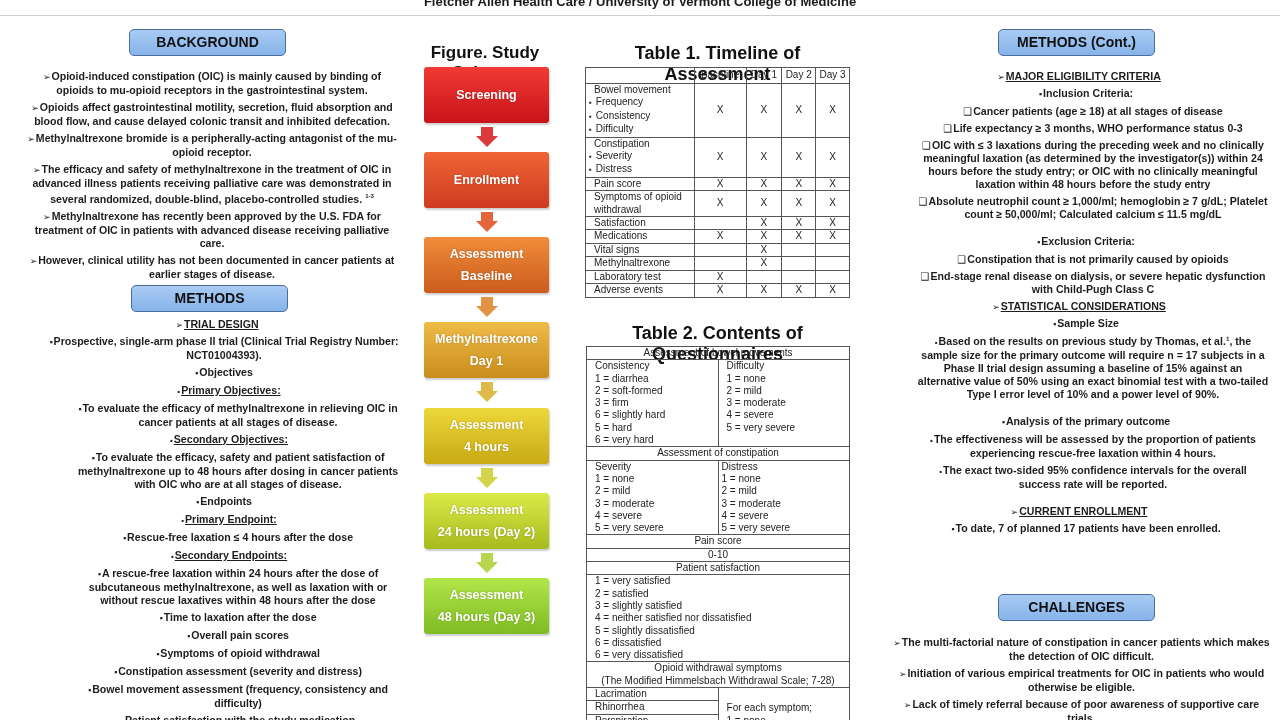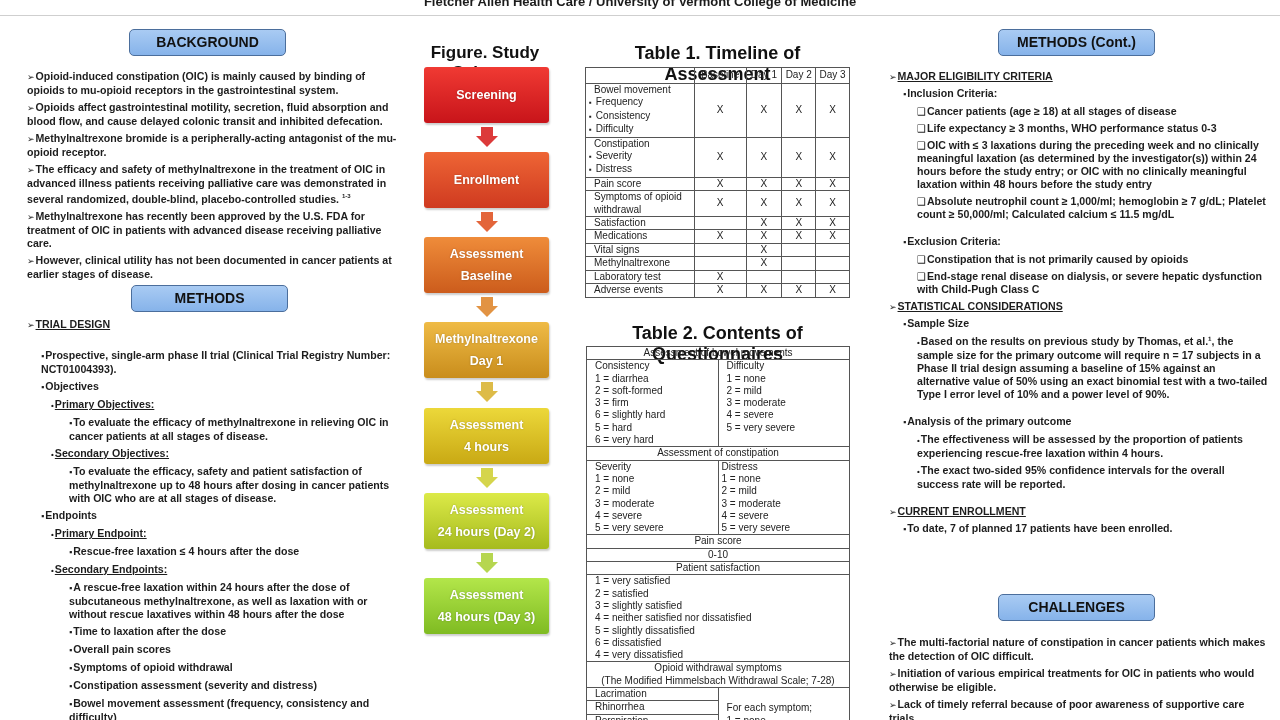--- a/index.html
+++ b/index.html
@@ -6,21 +6,21 @@
   html, body { width: 1280px; height: 720px; overflow: hidden; background: #ffffff; }
   body { position: relative; font-family: "Liberation Sans", "DejaVu Sans", sans-serif; color: #111; }
 
   .topbar { position: absolute; left: 0; top: 0; width: 1280px; height: 16px; border-bottom: 1px solid #cfcfcf; }
   .topbar .inst { position: absolute; left: 0; width: 1280px; top: -6px; text-align: center; font-weight: bold; font-size: 13px; color: #1b1b1b; }
 
   .hbox { position: absolute; height: 27px; border: 1px solid #4b6e9c; border-radius: 5px;
           background: linear-gradient(#a9cbf3, #86b3ea); text-align: center; font-weight: bold; font-size: 14px; line-height: 25px; color: #111; }
 
   .col { position: absolute; font-size: 10.6px; line-height: 13px; font-weight: bold; color: #1d1d1d; }
-  .col p { margin-bottom: 4px; }
+  .col p { margin-bottom: 4px; text-align: center; }
   .arrow-b::before { content: "\27A2"; font-size: 9px; margin-right: 1px; }
   .u { text-decoration: underline; }
   .sq::before { content: "\25AA"; font-size: 9px; margin-right: 1px; }
   .dot::before { content: "\2022"; font-size: 8px; margin-right: 1px; }
   .box::before { content: "\2751"; font-size: 10px; margin-right: 1px; font-weight: normal; }
   .i1 { padding-left: 14px; }
   .i2 { padding-left: 24px; }
   .i3 { padding-left: 42px; }
 
   .fig-title { position: absolute; left: 410px; top: 43px; width: 150px; text-align: center; font-weight: bold; font-size: 17px; }
@@ -54,21 +54,21 @@
   <p class="arrow-b">Opioid-induced constipation (OIC) is mainly caused by binding of opioids to mu-opioid receptors in the gastrointestinal system.</p>
   <p class="arrow-b">Opioids affect gastrointestinal motility, secretion, fluid absorption and blood flow, and cause delayed colonic transit and inhibited defecation.</p>
   <p class="arrow-b">Methylnaltrexone bromide is a peripherally-acting antagonist of the mu-opioid receptor.</p>
   <p class="arrow-b"><span>The efficacy and safety of methylnaltrexone in the treatment of OIC in advanced illness patients receiving palliative care was demonstrated in several randomized, double-blind, placebo-controlled studies.</span> <sup style="font-size:6px;">1-3</sup></p>
   <p class="arrow-b">Methylnaltrexone has recently been approved by the U.S. FDA for treatment of OIC in patients with advanced disease receiving palliative care.</p>
   <p class="arrow-b">However, clinical utility has not been documented in cancer patients at earlier stages of disease.</p>
 </div>
 
 <div class="hbox" style="left:131px; top:285px; width:157px;">METHODS</div>
 <div class="col" style="left:27px; top:318px; width:380px;">
-  <p class="arrow-b" style="margin-bottom:17px;"><span class="u">TRIAL DESIGN</span></p>
+  <p class="arrow-b" style="margin-bottom:3px;"><span class="u">TRIAL DESIGN</span></p>
   <p class="i1 sq">Prospective, single-arm phase II trial (Clinical Trial Registry Number: NCT01004393).</p>
   <p class="i1 sq">Objectives</p>
   <p class="i2 dot"><span class="u">Primary Objectives:</span></p>
   <p class="i3 sq">To evaluate the efficacy of methylnaltrexone in relieving OIC in cancer patients at all stages of disease.</p>
   <p class="i2 dot"><span class="u">Secondary Objectives:</span></p>
   <p class="i3 sq">To evaluate the efficacy, safety and patient satisfaction of methylnaltrexone up to 48 hours after dosing in cancer patients with OIC who are at all stages of disease.</p>
   <p class="i1 sq">Endpoints</p>
   <p class="i2 dot"><span class="u">Primary Endpoint:</span></p>
   <p class="i3 sq">Rescue-free laxation ≤ 4 hours after the dose</p>
   <p class="i2 dot"><span class="u">Secondary Endpoints:</span></p>
@@ -281,21 +281,21 @@
         <td class="c" colspan="2">Patient satisfaction</td>
       </tr>
   <tr>
     <td class="l" colspan="2">
       <div>1 = very satisfied</div>
           <div>2 = satisfied</div>
           <div>3 = slightly satisfied</div>
       <div>4 = neither satisfied nor dissatisfied</div>
           <div>5 = slightly dissatisfied</div>
           <div>6 = dissatisfied</div>
-      <div>4 = very dissatisfied</div>
+      <div>6 = very dissatisfied</div>
     </td>
   </tr>
   <tr>
     <td class="c" colspan="2">
       <div>Opioid withdrawal symptoms</div>
       <div>(The Modified Himmelsbach Withdrawal Scale; 7-28)</div>
     </td>
   </tr>
   <tr>
     <td class="l">Lacrimation</td>

